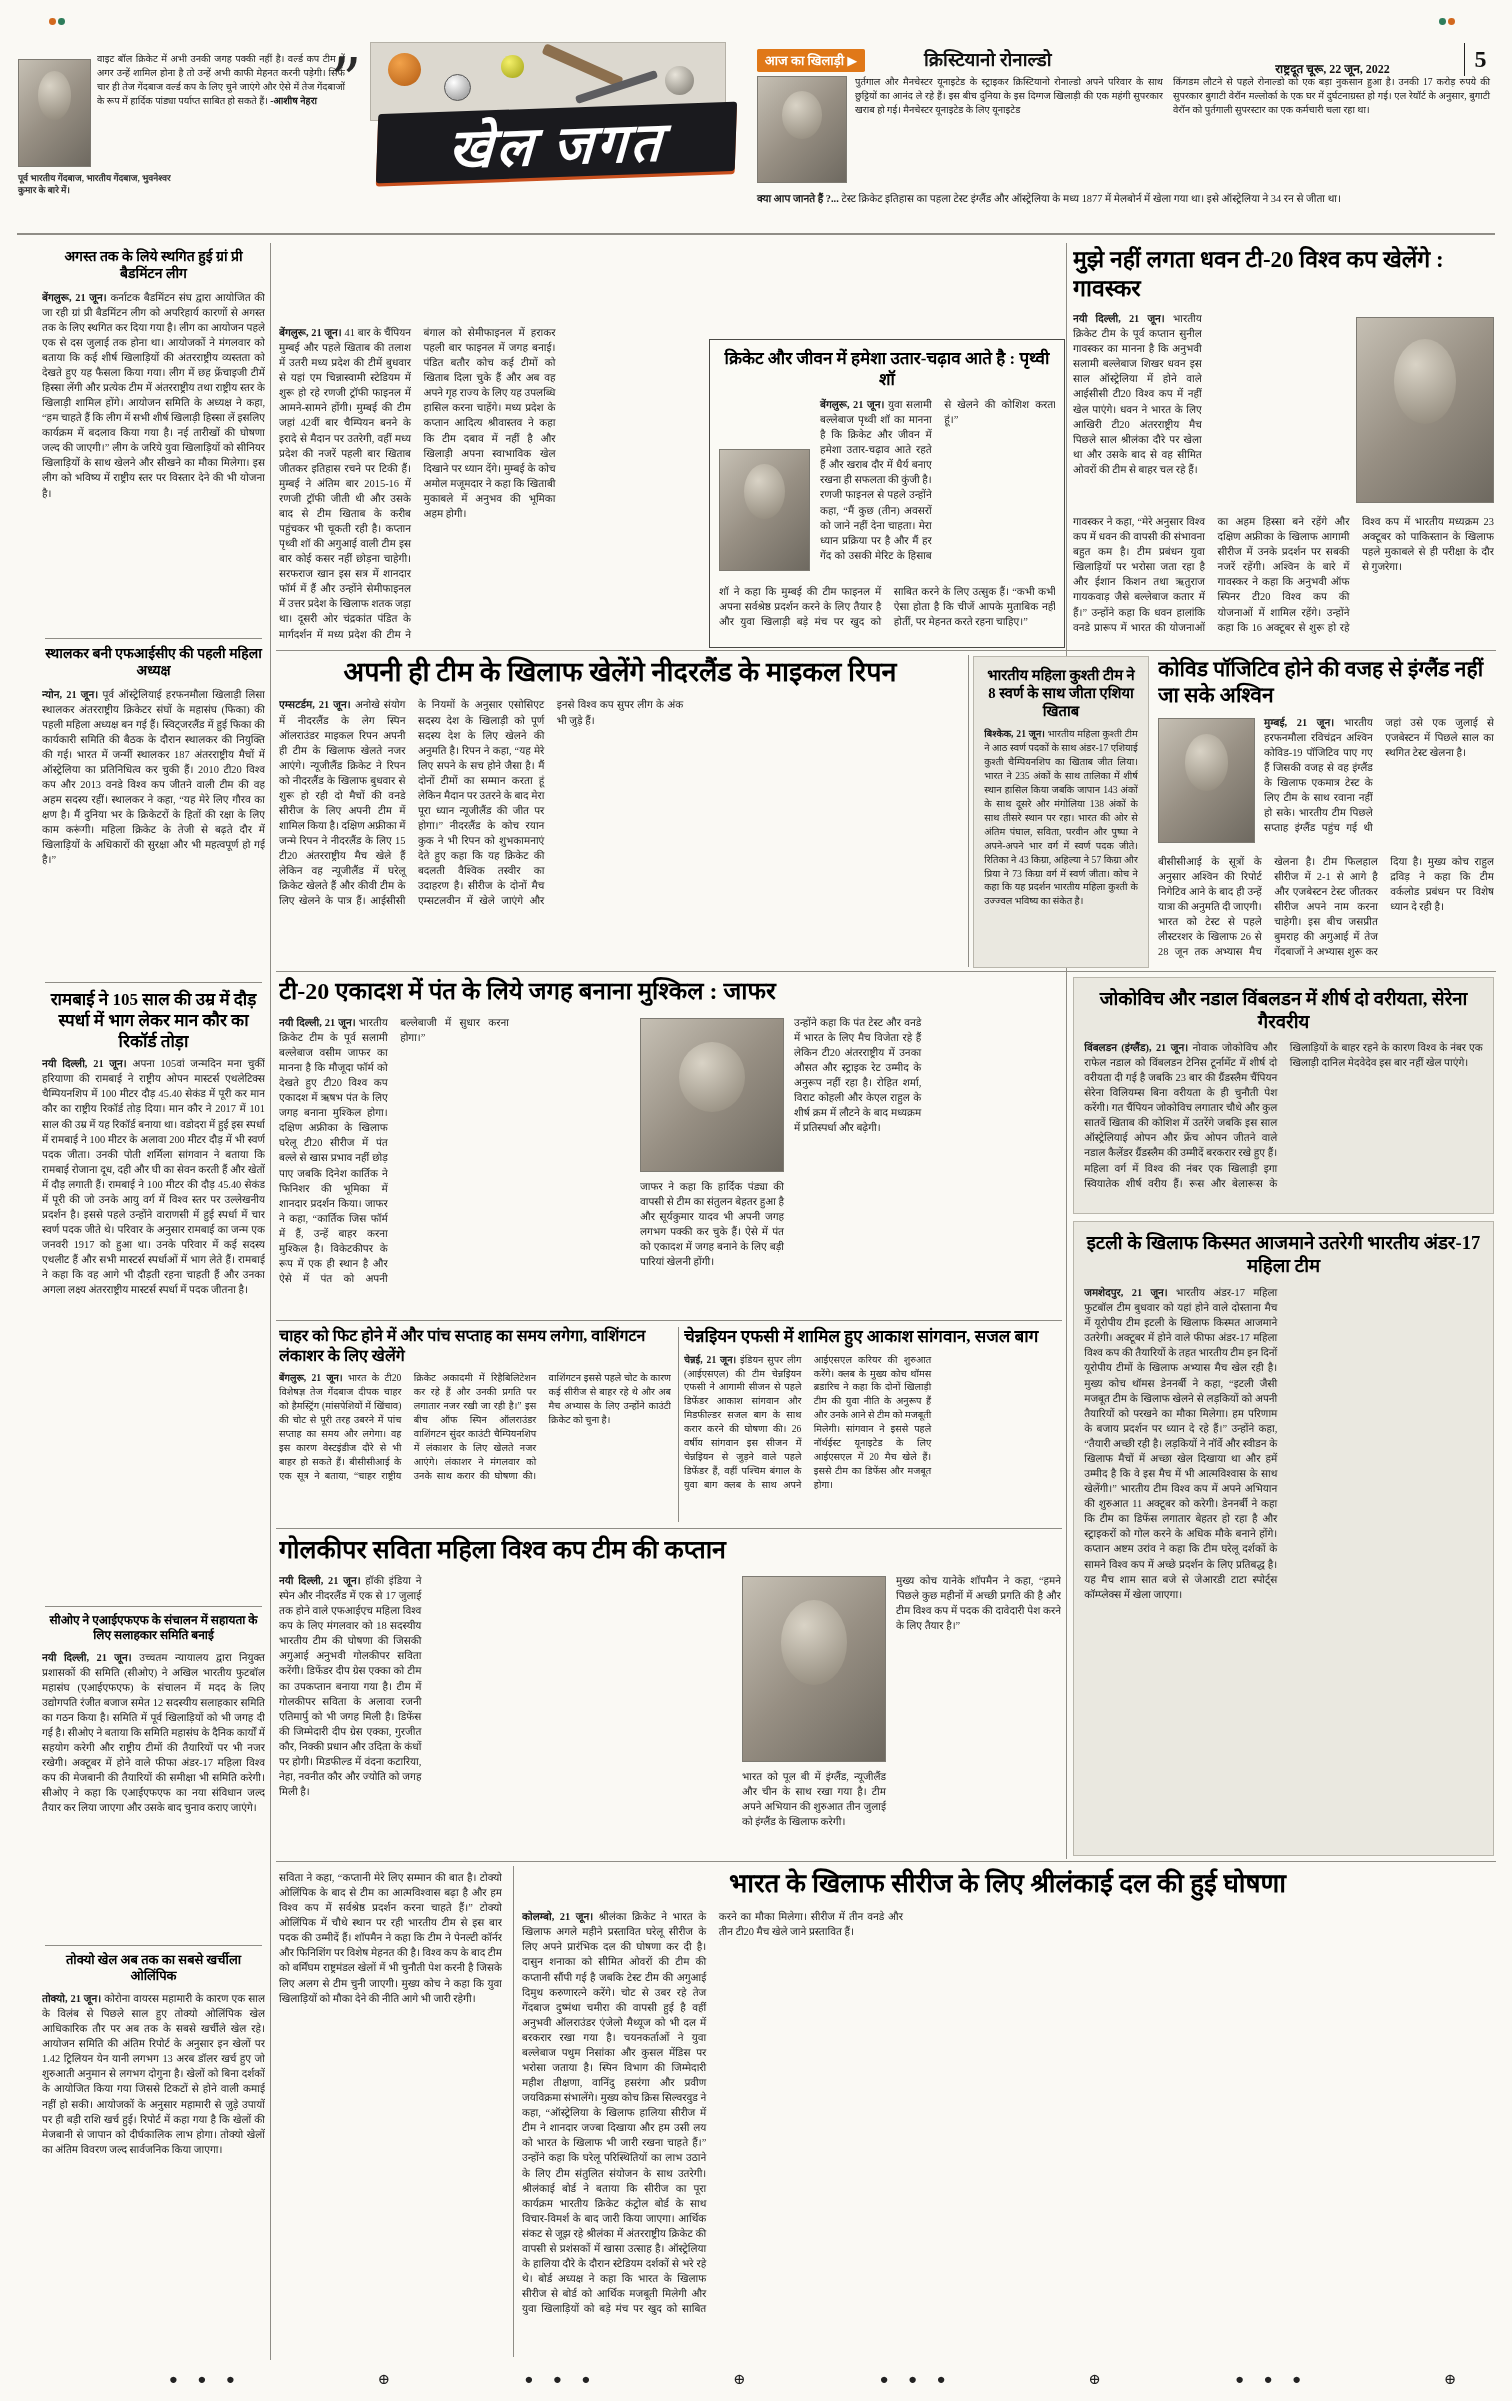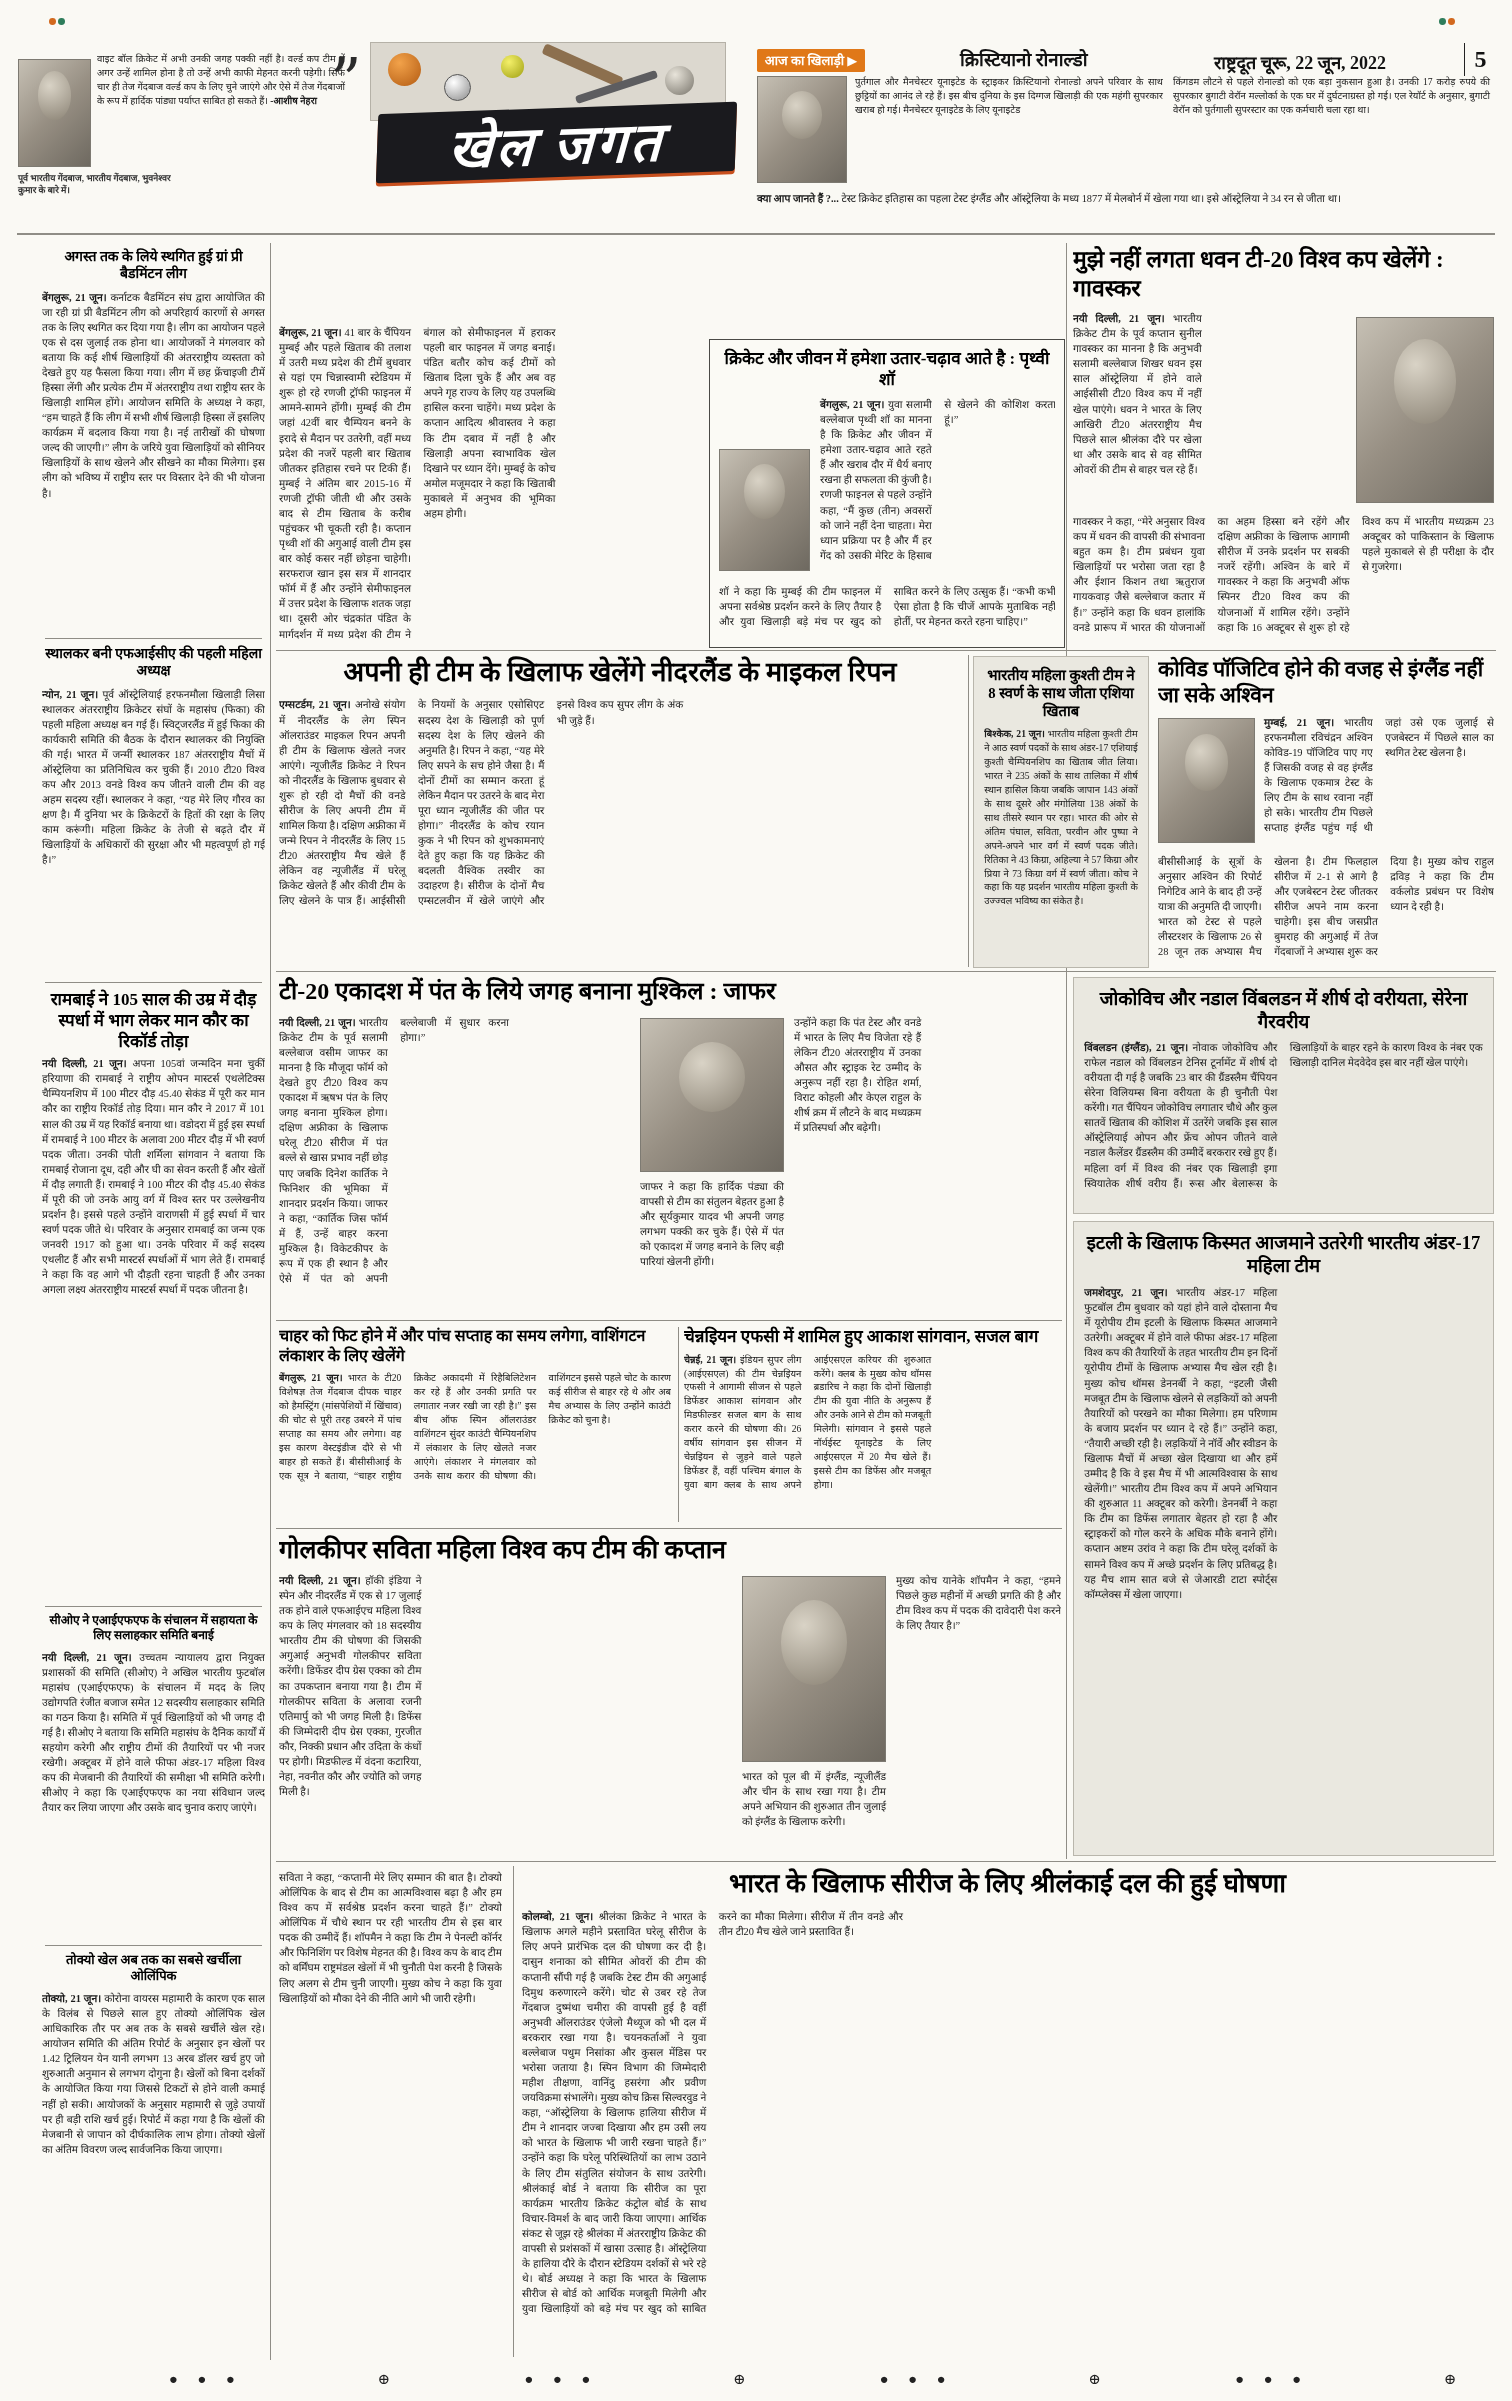--- a/index.html
+++ b/index.html
@@ -64,25 +64,25 @@
     <span class="stick" style="left:169px;top:17px;width:85px;height:11.3px;transform:rotate(24deg);"></span>
     <span class="stick" style="left:203px;top:40px;width:85px;height:8px;transform:rotate(-18deg);background:#5d5d60;"></span>
     <span class="ball" style="left:294px;top:22.6px;width:29px;height:29px;background:radial-gradient(circle at 35% 30%,#e8e4da,#77736a);"></span>
   </div>
   <div class="abs ribbon" style="left:377px;top:108px;width:359px;height:69px;">
     <span>खेल जगत</span>
   </div>
 
   <div class="abs tag" style="left:757px;top:49px;width:108px;height:22.6px;">आज का खिलाड़ी ▶</div>
   <div class="abs photo" style="left:757px;top:76px;width:90px;height:107px;"></div>
-  <div class="abs" style="left:960px;top:46px;width:254px;font-size:18.6px;font-weight:bold;">क्रिस्टियानो रोनाल्डो</div>
+  <div class="abs" style="left:924px;top:46px;width:254px;font-size:18.6px;font-weight:bold;">क्रिस्टियानो रोनाल्डो</div>
   <div class="abs body sm" style="left:855px;top:75px;width:308px;height:111px;">पुर्तगाल और मैनचेस्टर यूनाइटेड के स्ट्राइकर क्रिस्टियानो रोनाल्डो अपने परिवार के साथ छुट्टियों का आनंद ले रहे हैं। इस बीच दुनिया के इस दिग्गज खिलाड़ी की एक महंगी सुपरकार खराब हो गई। मैनचेस्टर यूनाइटेड के लिए यूनाइटेड</div>
   <div class="abs body sm" style="left:1173px;top:75px;width:317px;height:111px;">किंगडम लौटने से पहले रोनाल्डो को एक बड़ा नुकसान हुआ है। उनकी 17 करोड़ रुपये की सुपरकार बुगाटी वेरॉन मल्लोर्का के एक घर में दुर्घटनाग्रस्त हो गई। एल रेयॉर्ट के अनुसार, बुगाटी वेरॉन को पुर्तगाली सुपरस्टार का एक कर्मचारी चला रहा था।</div>
 
-  <div class="abs datebar" style="left:1214px;top:50px;width:237px;font-size:18px;text-align:left;">राष्ट्रदूत चूरू, 22 जून, 2022</div>
+  <div class="abs datebar" style="left:1214px;top:60px;width:237px;font-size:12px;text-align:center;">राष्ट्रदूत चूरू, 22 जून, 2022</div>
   <div class="abs" style="left:1464px;top:43px;width:32px;height:33px;border-left:1.7px solid #222;display:flex;align-items:center;justify-content:center;font-size:24px;font-weight:bold;">5</div>
 
   <div class="abs body" style="left:757px;top:191px;width:734px;height:35px;">
     <b>क्या आप जानते हैं ?...</b>
     <span>टेस्ट क्रिकेट इतिहास का पहला टेस्ट इंग्लैंड और ऑस्ट्रेलिया के मध्य 1877 में मेलबोर्न में खेला गया था। इसे ऑस्ट्रेलिया ने 34 रन से जीता था।</span>
   </div>
 
   <div class="rule-h" style="left:17px;top:233px;width:1478px;height:1.7px;"></div>
 
   <div class="rule-v" style="left:270px;top:243px;height:2117px;"></div>

